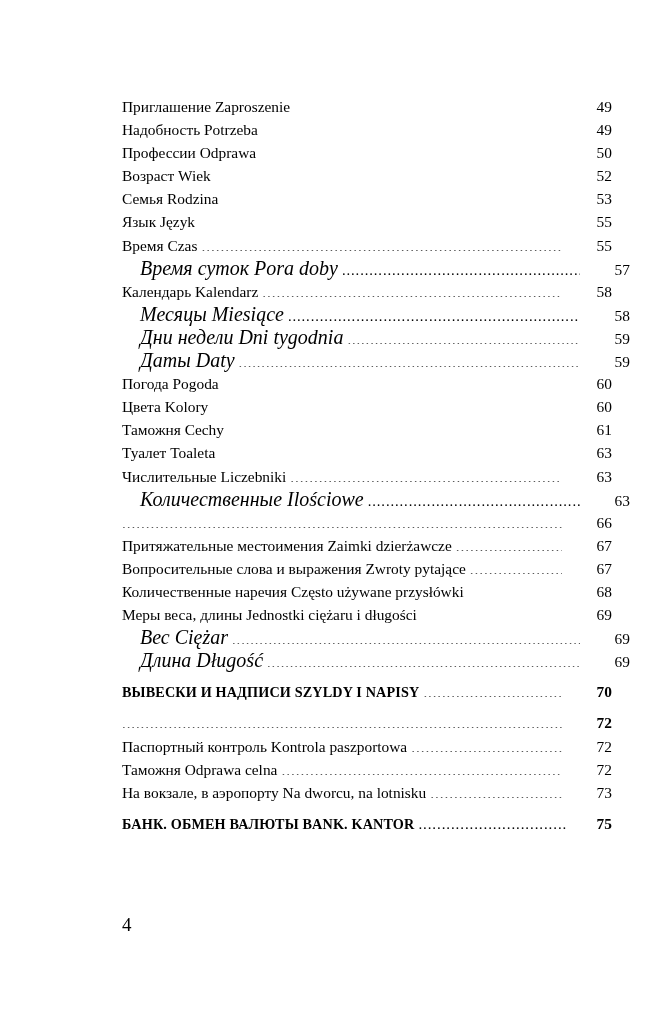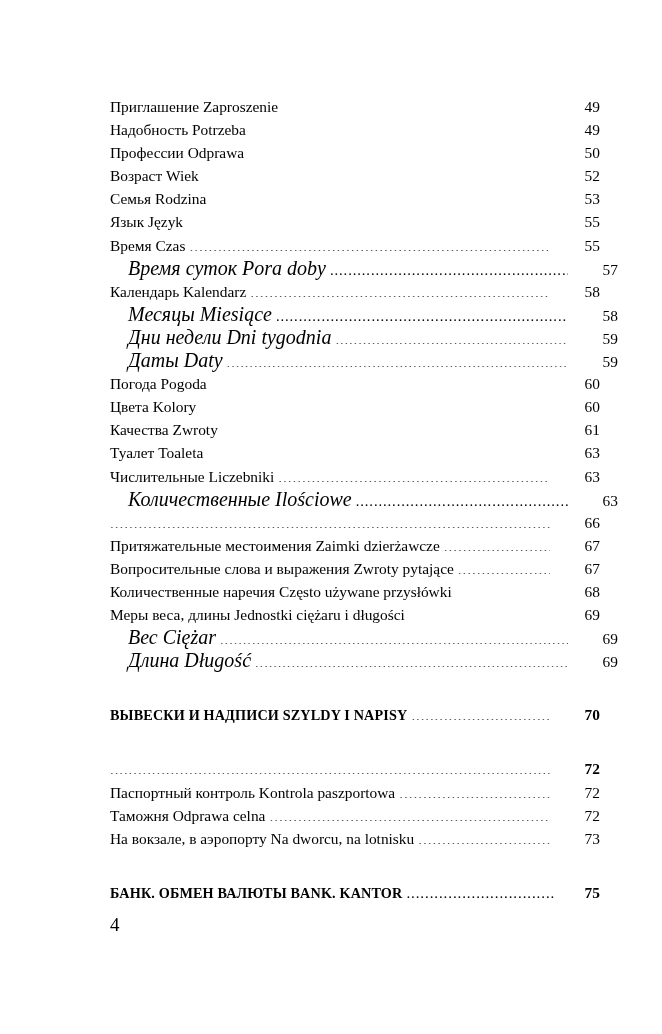--- a/index.html
+++ b/index.html
@@ -13,21 +13,21 @@
     height: 1034px;
     position: relative;
     font-family: "Liberation Serif", "DejaVu Serif", serif;
     color: #000000;
     -webkit-font-smoothing: antialiased;
   }
 
   .page {
     position: absolute;
     top: 0;
-    left: 0;
+    left: 12px;
     width: 608px;
     height: 1034px;
     box-sizing: border-box;
     padding: 95px 62px 0 110px;
   }
 
   .toc {
     width: 490px;
   }
 
@@ -77,21 +77,21 @@
     font-style: italic;
     font-size: 20px;
   }
   .toc-entry.level-sub .leader::after {
     font-size: 14.6px;
   }
 
   
   .toc-entry.level-head {
     font-weight: bold;
-    margin-top: 31px;
+    margin-top: 8px;
   }
   .toc-entry.level-head .label {
     font-weight: bold;
     font-size: 14.2px;
     letter-spacing: 0.15px;
   }
   .toc-entry.level-head .leader::after {
     font-weight: normal;
     font-size: 15px;
   }
@@ -179,21 +179,21 @@
         <span class="label">Погода  Pogoda</span>
         <span class="leader"></span>
         <span class="pageno">60</span>
       </div>
       <div class="toc-entry">
         <span class="label">Цвета  Kolory</span>
         <span class="leader"></span>
         <span class="pageno">60</span>
       </div>
       <div class="toc-entry">
-        <span class="label">Качества  Zwroty</span>
+        <span class="label">Таможня  Cechy</span>
         <span class="leader"></span>
         <span class="pageno">61</span>
       </div>
       <div class="toc-entry">
         <span class="label">Туалет  Toaleta</span>
         <span class="leader"></span>
         <span class="pageno">63</span>
       </div>
       <div class="toc-entry">
         <span class="label">Числительные  Liczebniki</span>

